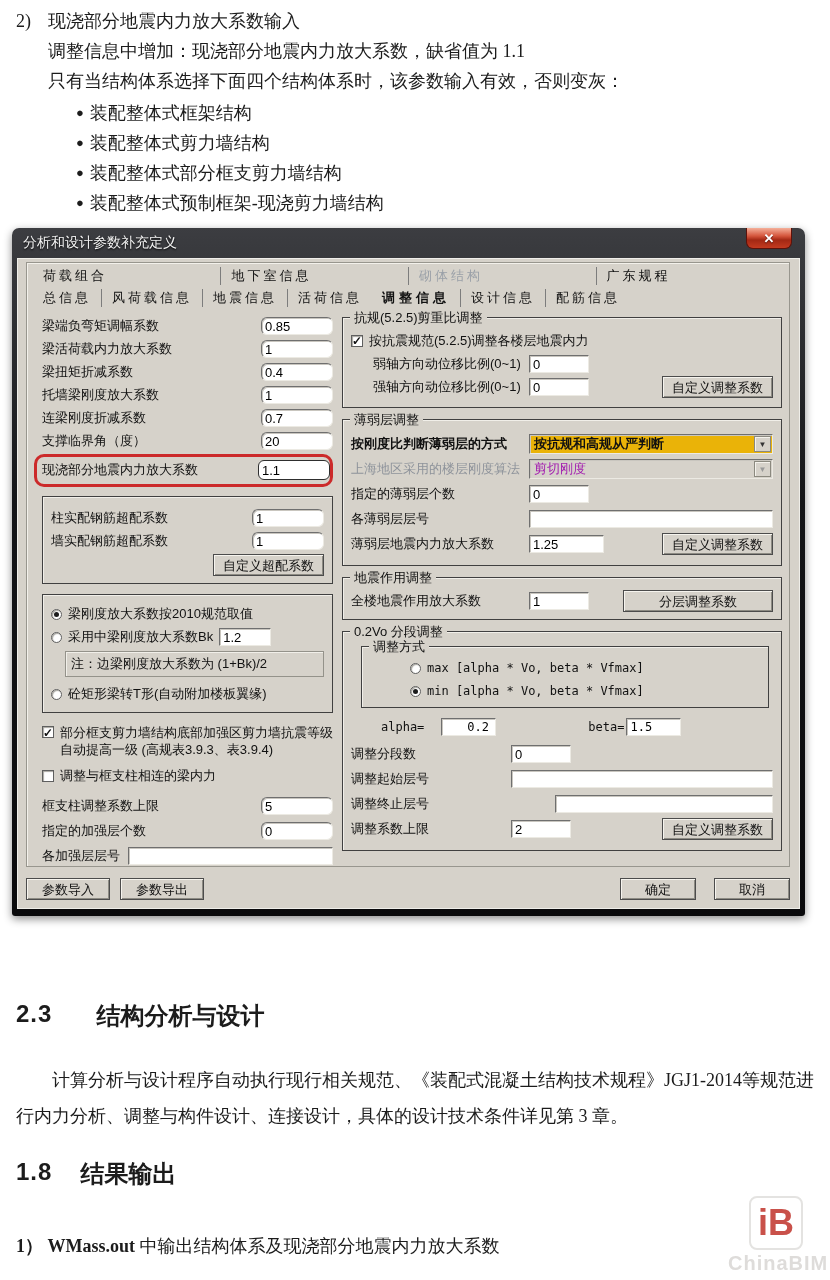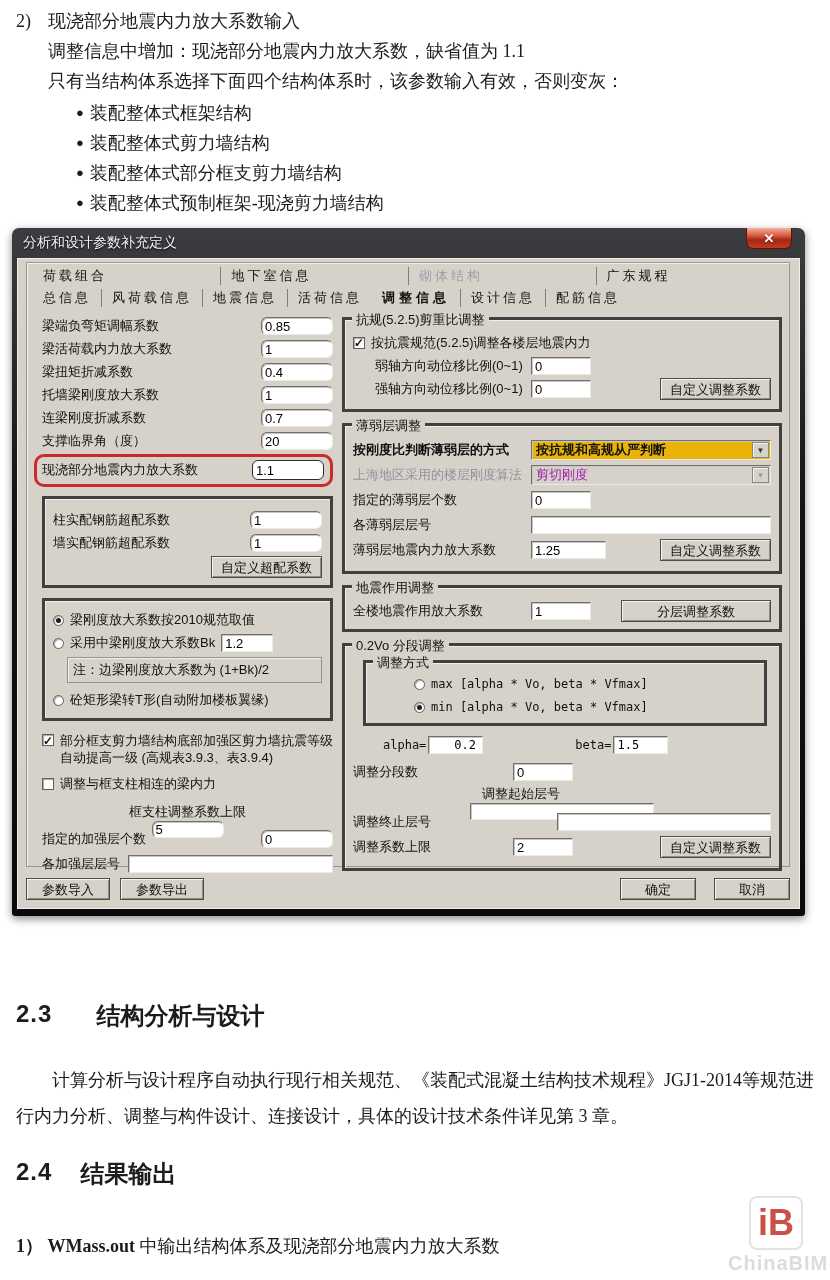--- a/index.html
+++ b/index.html
@@ -61,41 +61,41 @@
     font:13px "Liberation Sans", sans-serif; padding:0 3px; outline:none;
   }
   .in.dark { border:1px solid #2e2e2e; box-shadow:none; height:20px; }
   .w72 { width:72px;border-radius:6px; } .w60 { width:60px; } .w75 { width:75px; } .w55 { width:55px; }
   .wide { flex:1; min-width:0; }
   .btn {
     font:13px "Liberation Sans", sans-serif; color:#111; background:#d6d2ca;
     border:1px solid #4c4c4c; box-shadow:inset 1px 1px 0 #f6f4ee, inset -1px -1px 0 #8d8b83;
     padding:2px 9px; height:22px; cursor:default; white-space:nowrap;
   }
-  .gb { border:3px solid #404040; box-shadow:inset 1px 1px 0 #f1efe9; position:relative; }
+  .gb { border:1px solid #404040; box-shadow:inset 1px 1px 0 #f1efe9; position:relative; }
   .lg { position:absolute; top:-9px; left:7px; background:#d6d2ca; padding:0 4px; font-size:13px; }
 
   .radio { width:11px; height:11px; border-radius:50%; background:#fff; border:1px solid #5f5f5f;
            box-shadow:inset 1px 1px 1px #a9a7a0; margin-right:6px; position:relative; flex:none; }
   .radio.on::after { content:""; position:absolute; left:2px; top:2px; width:5px; height:5px; border-radius:50%; background:#1c1c1c; }
   .cbx { width:12px; height:12px; background:#fff; border:1px solid #5f5f5f;
          box-shadow:inset 1px 1px 1px #a9a7a0; margin-right:6px; position:relative; flex:none; }
   .cbx.on::after { content:"✓"; position:absolute; left:0px; top:-2px; font-size:12px; font-weight:bold; color:#111; }
 
   .dd { display:flex; align-items:center; height:20px; background:#eab308; border:1px solid #6f6f6f;
         border-right-color:#eceae3; border-bottom-color:#eceae3; box-shadow:inset 1px 1px 0 #c9c6bf; }
   .ddtxt { flex:1; padding-left:4px; white-space:nowrap; overflow:hidden; }
   .ddbtn { width:17px; height:16px; margin:1px; background:#d6d2ca; border:1px solid #8b897f;
            box-shadow:inset 1px 1px 0 #f4f2ec; font-size:8px; color:#333;
            display:flex; align-items:center; justify-content:center; flex:none; }
   .dd.dis { background:#d6d2ca; }
   .dd.dis .ddtxt { color:#a21caf; }
   .dd.dis .ddbtn { color:#999; }
 
-  .hlwrap { border:3px solid #cc2a2a; border-radius:10px; padding:2px 6px 3px 5px; margin:2px 0 3px -8px; }
+  .hlwrap { border:3px solid #cc2a2a; border-radius:10px; padding:2px 0 3px 5px; margin:2px 0 3px -8px; }
 
   .mono { font-family:"DejaVu Sans Mono", monospace; font-size:12px; }
 
   .footer { position:absolute; left:9px; right:10px; bottom:8px; height:24px; display:flex; gap:10px; align-items:center; }
   .footer .btn { width:84px; text-align:center; }
   .footer .btn.ok { width:76px; margin-left:auto; }
   .footer .btn.cancel { width:76px; margin-left:8px; }
 
   .grp { margin-bottom:11px; padding:12px 8px 8px 8px; }
   .rlbl { width:178px; flex:none; }
@@ -247,21 +247,21 @@
 
           <div style="display:flex; margin-top:11px; line-height:17px;">
             <span class="cbx on" style="margin-top:2px;"></span>
             <span>部分框支剪力墙结构底部加强区剪力墙抗震等级自动提高一级 (高规表3.9.3、表3.9.4)</span>
           </div>
           <div class="row" style="margin-top:7px;">
             <span class="cbx"></span>
             <span>调整与框支柱相连的梁内力</span>
           </div>
 
-          <div class="row" style="margin-top:8px;flex-direction:column;">
+          <div class="row" style="margin-top:8px;">
             <span class="lbl">框支柱调整系数上限</span>
               <span class="sp"></span>
             <input class="in w72" value="5" style="">
           </div>
           <div class="row" style="margin-top:3px;">
             <span class="lbl">指定的加强层个数</span>
               <span class="sp"></span>
             <input class="in w72" value="0" style="">
           </div>
           <div class="row" style="margin-top:3px;">
@@ -340,29 +340,29 @@
                 <span class="radio"></span>
                 <span>max [alpha * Vo, beta * Vfmax]</span>
               </div>
               <div class="row mono" style="padding-left:40px;">
                 <span class="radio on"></span>
                 <span>min [alpha * Vo, beta * Vfmax]</span>
               </div>
             </div>
             <div class="row mono" style="padding-left:30px; margin-bottom:4px;">
               <span>alpha=</span>
-              <input class="in w55 mono" style="margin-left: 2px; padding-left: 25px;" value="0.2">
+              <input class="in w55 mono" style="margin-left: 17px; padding-left: 25px;" value="0.2">
               <span style="margin-left:92px;">beta=</span>
               <input class="in w55 mono" style="margin-left: 2px;" value="1.5">
             </div>
             <div class="row" style="height:24px;">
               <span class="v02lbl">调整分段数</span>
               <input class="in w60" value="0" style="">
             </div>
-            <div class="row" style="height:24px;flex-direction:column;">
+            <div class="row" style="height:24px;">
               <span class="v02lbl">调整起始层号</span>
               <input class="in wide" value="" style="">
             </div>
             <div class="row" style="height:24px;gap:44px;">
               <span class="v02lbl">调整终止层号</span>
               <input class="in wide" value="" style="">
             </div>
             <div class="row" style="height:24px;">
               <span class="v02lbl">调整系数上限</span>
               <input class="in w60" value="2" style="">
@@ -384,21 +384,21 @@
   </div>
 </div>
 
 <div id="s23" class="h2">
   <span class="num">2.3</span>
   <span class="gap40"></span>
   <span>结构分析与设计</span>
 </div>
 <div id="para">计算分析与设计程序自动执行现行相关规范、《装配式混凝土结构技术规程》JGJ1-2014等规范进行内力分析、调整与构件设计、连接设计，具体的设计技术条件详见第 3 章。</div>
 <div id="s24" class="h2">
-  <span class="num">2.4</span>
+  <span class="num">1.8</span>
   <span class="gap24"></span>
   <span>结果输出</span>
 </div>
 <div id="item1">
   <b>1）</b>
   <b>WMass.out</b><span> 中输出结构体系及现浇部分地震内力放大系数</span>
 </div>
 
 <div id="wm">
   <div class="wmbox">iB</div>

